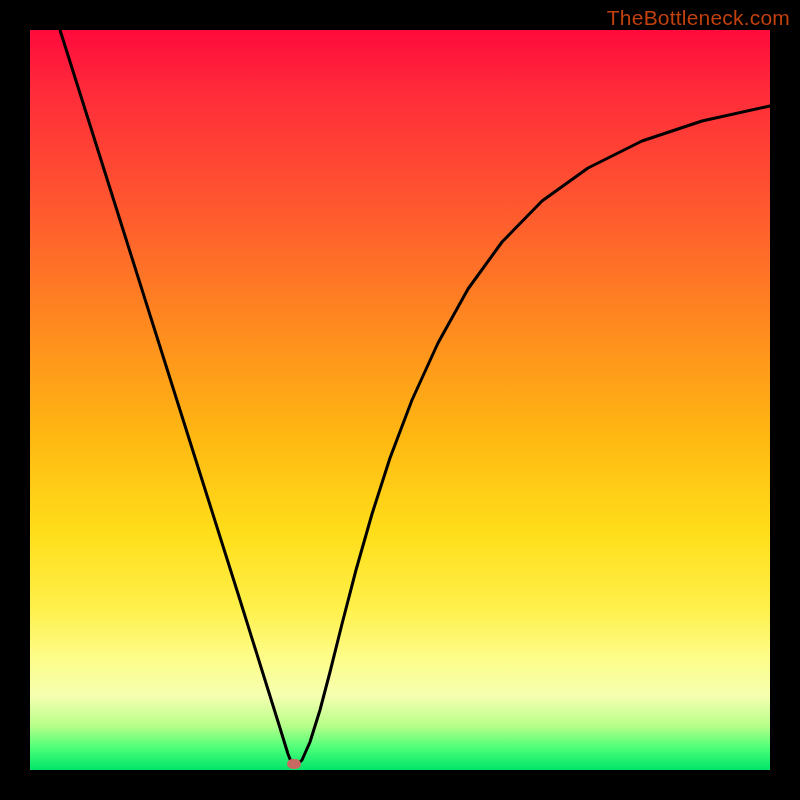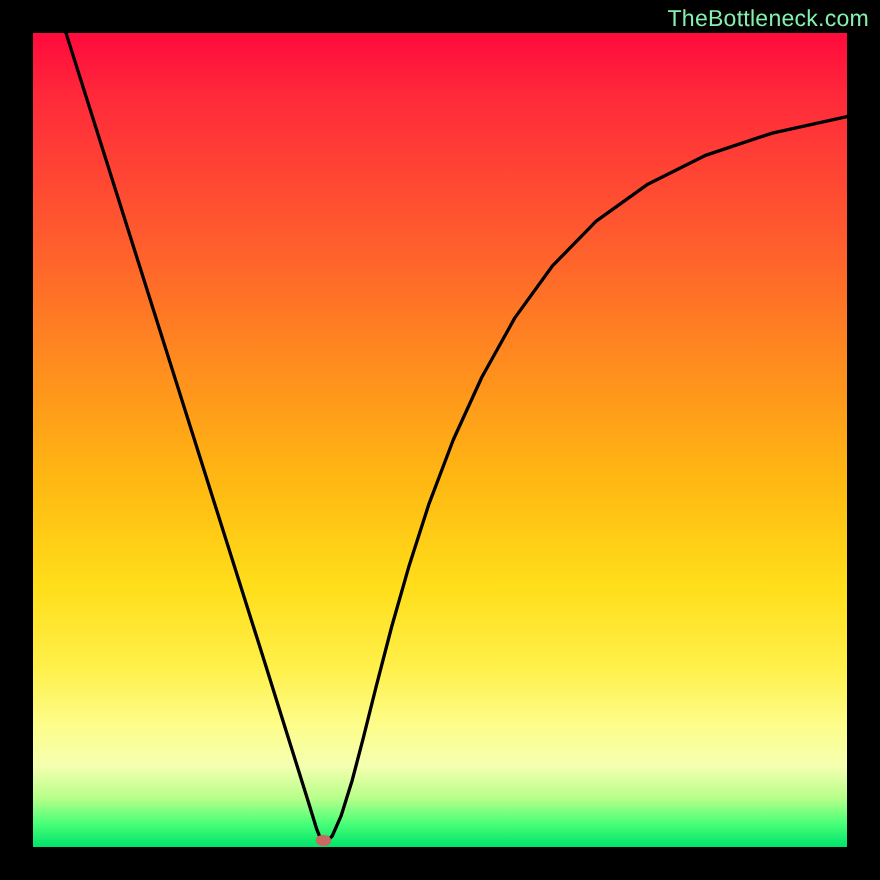--- a/index.html
+++ b/index.html
@@ -37,21 +37,21 @@
       #f5ffb0 90%,
       #b7ff8a 94%,
       #4dff78 97%,
       #00e46a 100%
     );
   }
   .watermark {
     position: absolute;
     top: 6px;
     right: 10px;
-    color: #86efac;
+    color: #c2410c;
     font-size: 21px;
     font-weight: 500;
     letter-spacing: 0.2px;
     user-select: none;
   }
   svg.curve {
     position: absolute;
     left: 0;
     top: 0;
     width: 740px;

